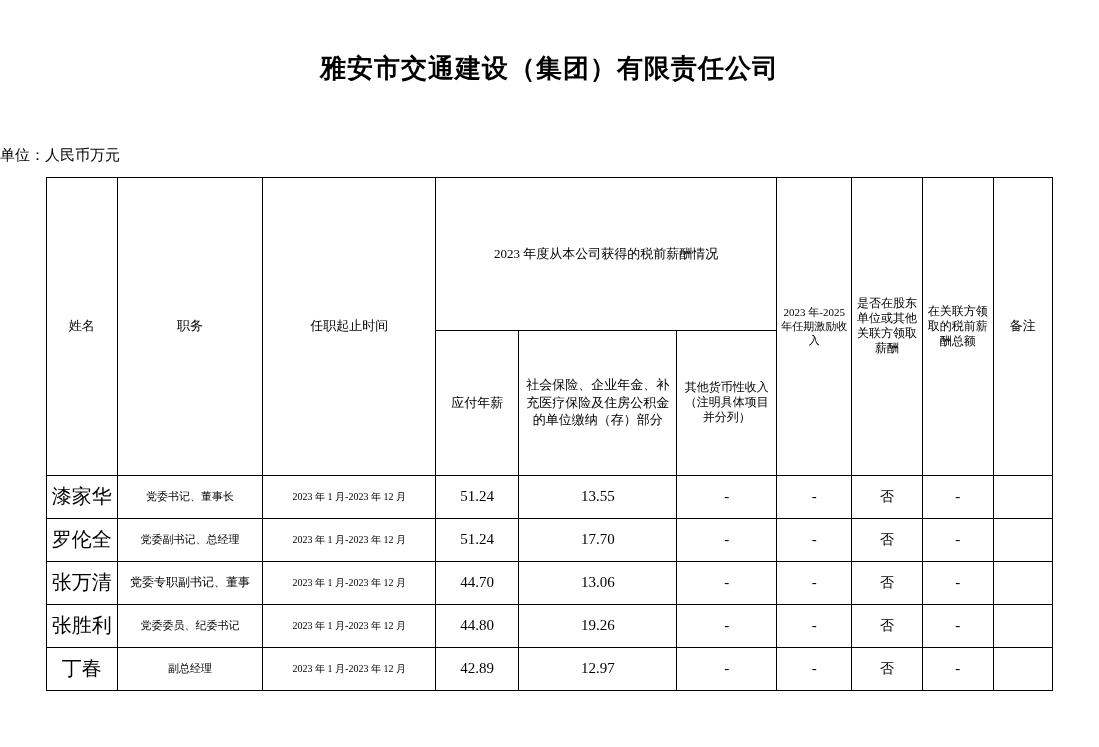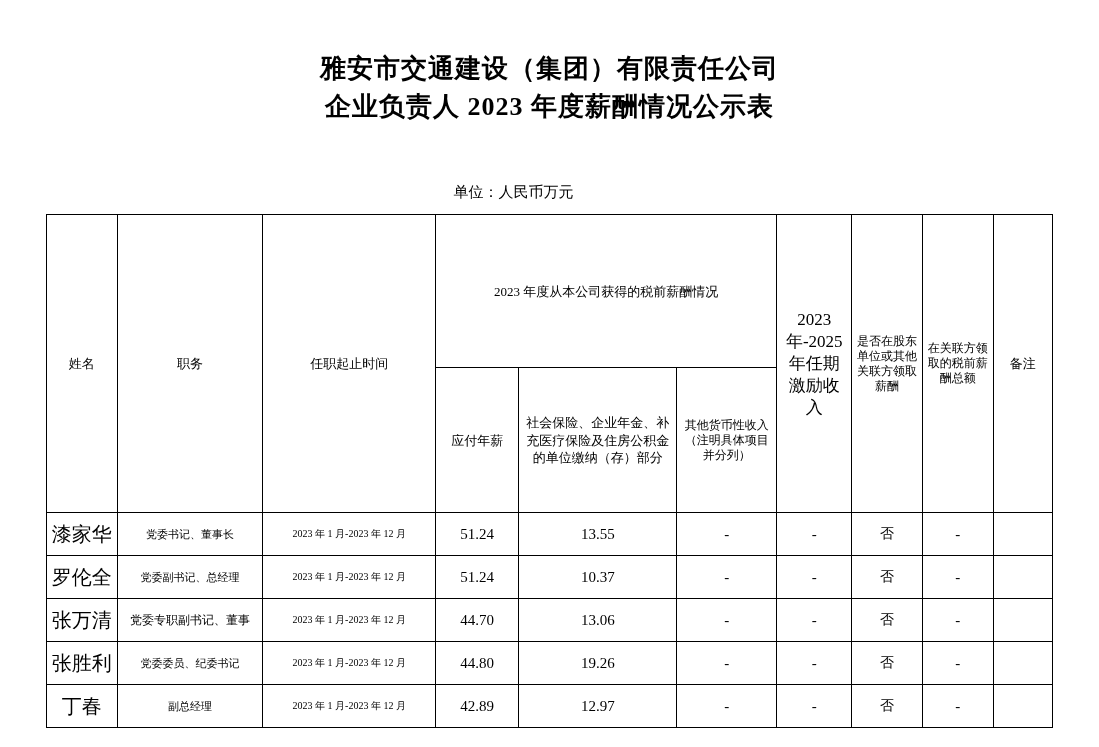--- a/index.html
+++ b/index.html
@@ -24,21 +24,21 @@
     text-align: center;
     padding-top: 50px;
     line-height: 1.45;
   }
   .title-line {
     font-size: 26px;
     font-weight: bold;
     letter-spacing: 1px;
   }
   .unit-line {
-    text-align: center;
+    text-align: left;
     font-size: 15px;
     margin-top: 58px;
     padding-right: 72px;
     font-family: Liberation Serif, serif;
   }
   .table-wrap {
     margin-top: 12px;
     padding-left: 46px;
     padding-right: 46px;
   }
@@ -53,21 +53,21 @@
     text-align: center;
     vertical-align: middle;
     padding: 2px 3px;
     font-weight: normal;
   }
   .h-main {
     font-size: 13px;
     line-height: 1.35;
   }
   .h-small {
-    font-size: 17px;
+    font-size: 11px;
     line-height: 1.3;
   }
   .h-tiny {
     font-size: 12px;
     line-height: 1.25;
   }
   .h-left {
     text-align: left;
   }
   td.cell-name {
@@ -106,21 +106,20 @@
   col.c-related   { width: 68px; }
   col.c-remark    { width: 57px; }
 </style>
 </head>
 <body>
 
 <div class="page">
 
   <div class="title-block">
     <div class="title-line">雅安市交通建设（集团）有限责任公司</div>
-    <div class="title-line">企业负责人 2023 年度薪酬情况公示表</div>
   </div>
 
   <div class="unit-line">单位：人民币万元</div>
 
   <div class="table-wrap">
     <table class="salary">
       <colgroup>
         <col class="c-name">
         <col class="c-title">
         <col class="c-period">
@@ -160,21 +159,21 @@
           <td class="cell-dash">-</td>
           <td class="cell-flag">否</td>
           <td class="cell-dash">-</td>
           <td class="cell-remark"></td>
         </tr>
         <tr>
           <td class="cell-name">罗伦全</td>
           <td class="cell-title">党委副书记、总经理</td>
           <td class="cell-period">2023 年 1 月-2023 年 12 月</td>
           <td class="cell-num">51.24</td>
-          <td class="cell-num">10.37</td>
+          <td class="cell-num">17.70</td>
           <td class="cell-dash">-</td>
           <td class="cell-dash">-</td>
           <td class="cell-flag">否</td>
           <td class="cell-dash">-</td>
           <td class="cell-remark"></td>
         </tr>
         <tr>
           <td class="cell-name">张万清</td>
           <td class="cell-title" style="font-size:12px;text-align:center;">党委专职副书记、董事</td>
           <td class="cell-period">2023 年 1 月-2023 年 12 月</td>

